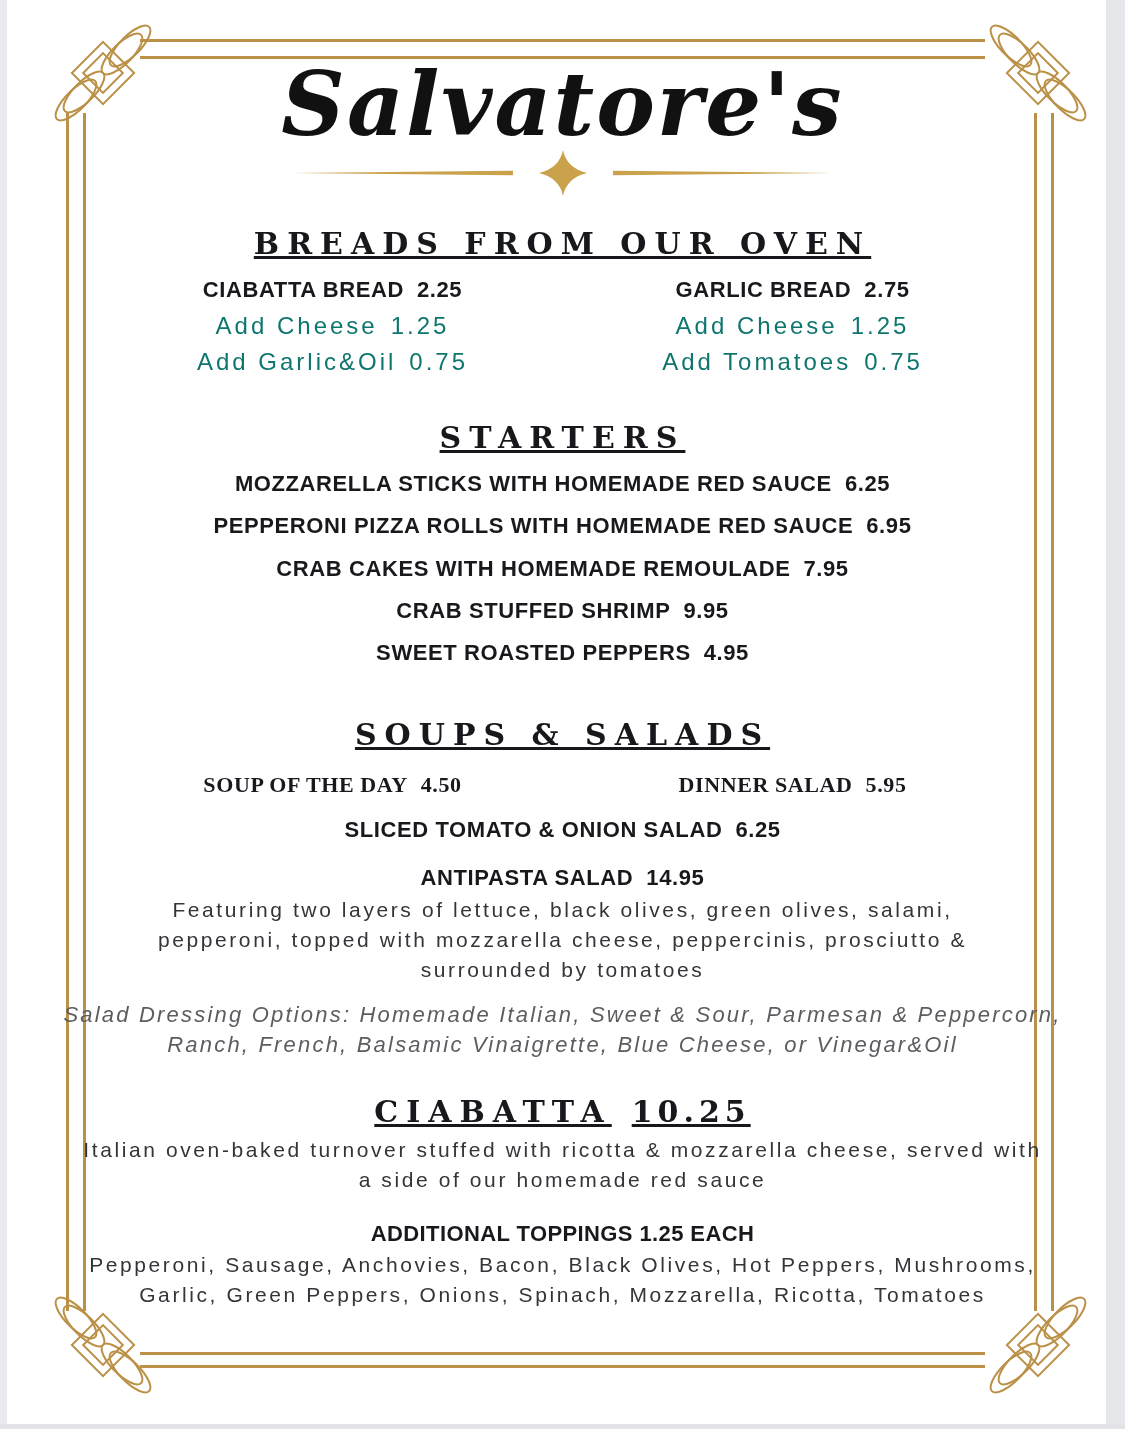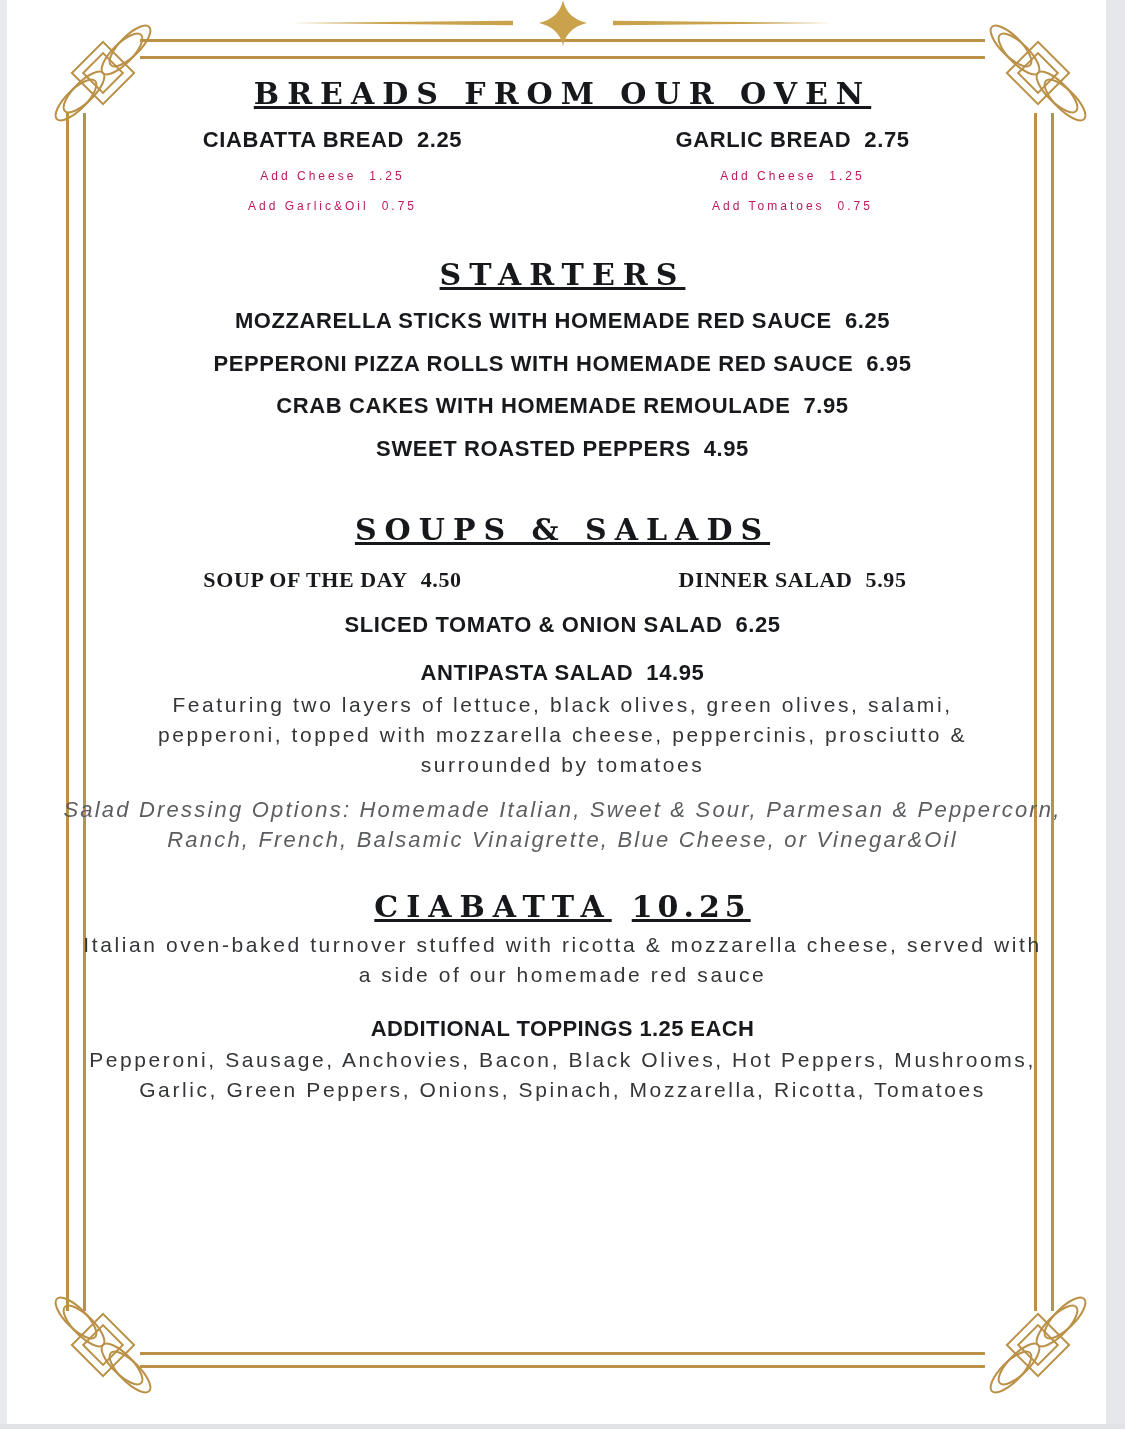--- a/index.html
+++ b/index.html
@@ -65,25 +65,25 @@
   .item-line {
     font-size:22px;
     font-weight:bold;
     letter-spacing:0.6px;
     color:#17191d;
     line-height:1.2;
   }
   .price { margin-left:13px; }
 
   .addon-line {
-    font-size:12px;
+    font-size:24px;
     font-weight:400;
     letter-spacing:3px;
-    color:#be185d;
-    margin-top:16px;
+    color:#0f766e;
+    margin-top:8px;
   }
 
   .breads-columns {
     margin:16px auto 0 auto;
     width:920px;
     display:flex;
   }
   .bread-col { width:50%; }
 
   .starters-list { margin-top:14px; }
@@ -177,20 +177,21 @@
   <rect x="38" y="38" width="44" height="44" transform="rotate(45 60 60)"></rect>
   <rect x="46" y="46" width="28" height="28" transform="rotate(45 60 60)"></rect>
   <ellipse cx="87" cy="33" rx="27" ry="10" transform="rotate(-45 87 33)"></ellipse>
   <ellipse cx="79" cy="41" rx="27" ry="10" transform="rotate(-45 79 41)"></ellipse>
   <ellipse cx="33" cy="87" rx="27" ry="10" transform="rotate(-45 33 87)"></ellipse>
   <ellipse cx="41" cy="79" rx="27" ry="10" transform="rotate(-45 41 79)"></ellipse>
 </svg>
 
 <div class="content">
 
+  <div class="logo">Salvatore's</div>
 
   <svg class="divider" viewBox="0 0 700 46" width="700" height="46">
     <polygon points="80,23 300,20.8 300,25.2" fill="#c9a24b"></polygon>
     <polygon points="620,23 400,20.8 400,25.2" fill="#c9a24b"></polygon>
     <path d="M350,0 Q353.5,18 374,23 Q353.5,28 350,46 Q346.5,28 326,23 Q346.5,18 350,0 Z" fill="#c9a24b"></path>
   </svg>
 
   
   <div class="section-heading h-breads">BREADS FROM OUR OVEN</div>
   <div class="breads-columns">
@@ -224,20 +225,23 @@
     <div class="item-line">
       <span>MOZZARELLA STICKS WITH HOMEMADE RED SAUCE</span><span class="price">6.25</span>
     </div>
     <div class="item-line">
       <span>PEPPERONI PIZZA ROLLS WITH HOMEMADE RED SAUCE</span><span class="price">6.95</span>
     </div>
     <div class="item-line">
       <span>CRAB CAKES WITH HOMEMADE REMOULADE</span><span class="price">7.95</span>
     </div>
     <div class="item-line">
+      <span>CRAB STUFFED SHRIMP</span><span class="price">9.95</span>
+    </div>
+    <div class="item-line">
       <span>SWEET ROASTED PEPPERS</span><span class="price">4.95</span>
     </div>
   </div>
 
   
   <div class="section-heading h-soups">SOUPS &amp; SALADS</div>
   <div class="soup-row">
     <div class="soup-cell item-line">
       <span>SOUP OF THE DAY</span><span class="price">4.50</span>
     </div>

